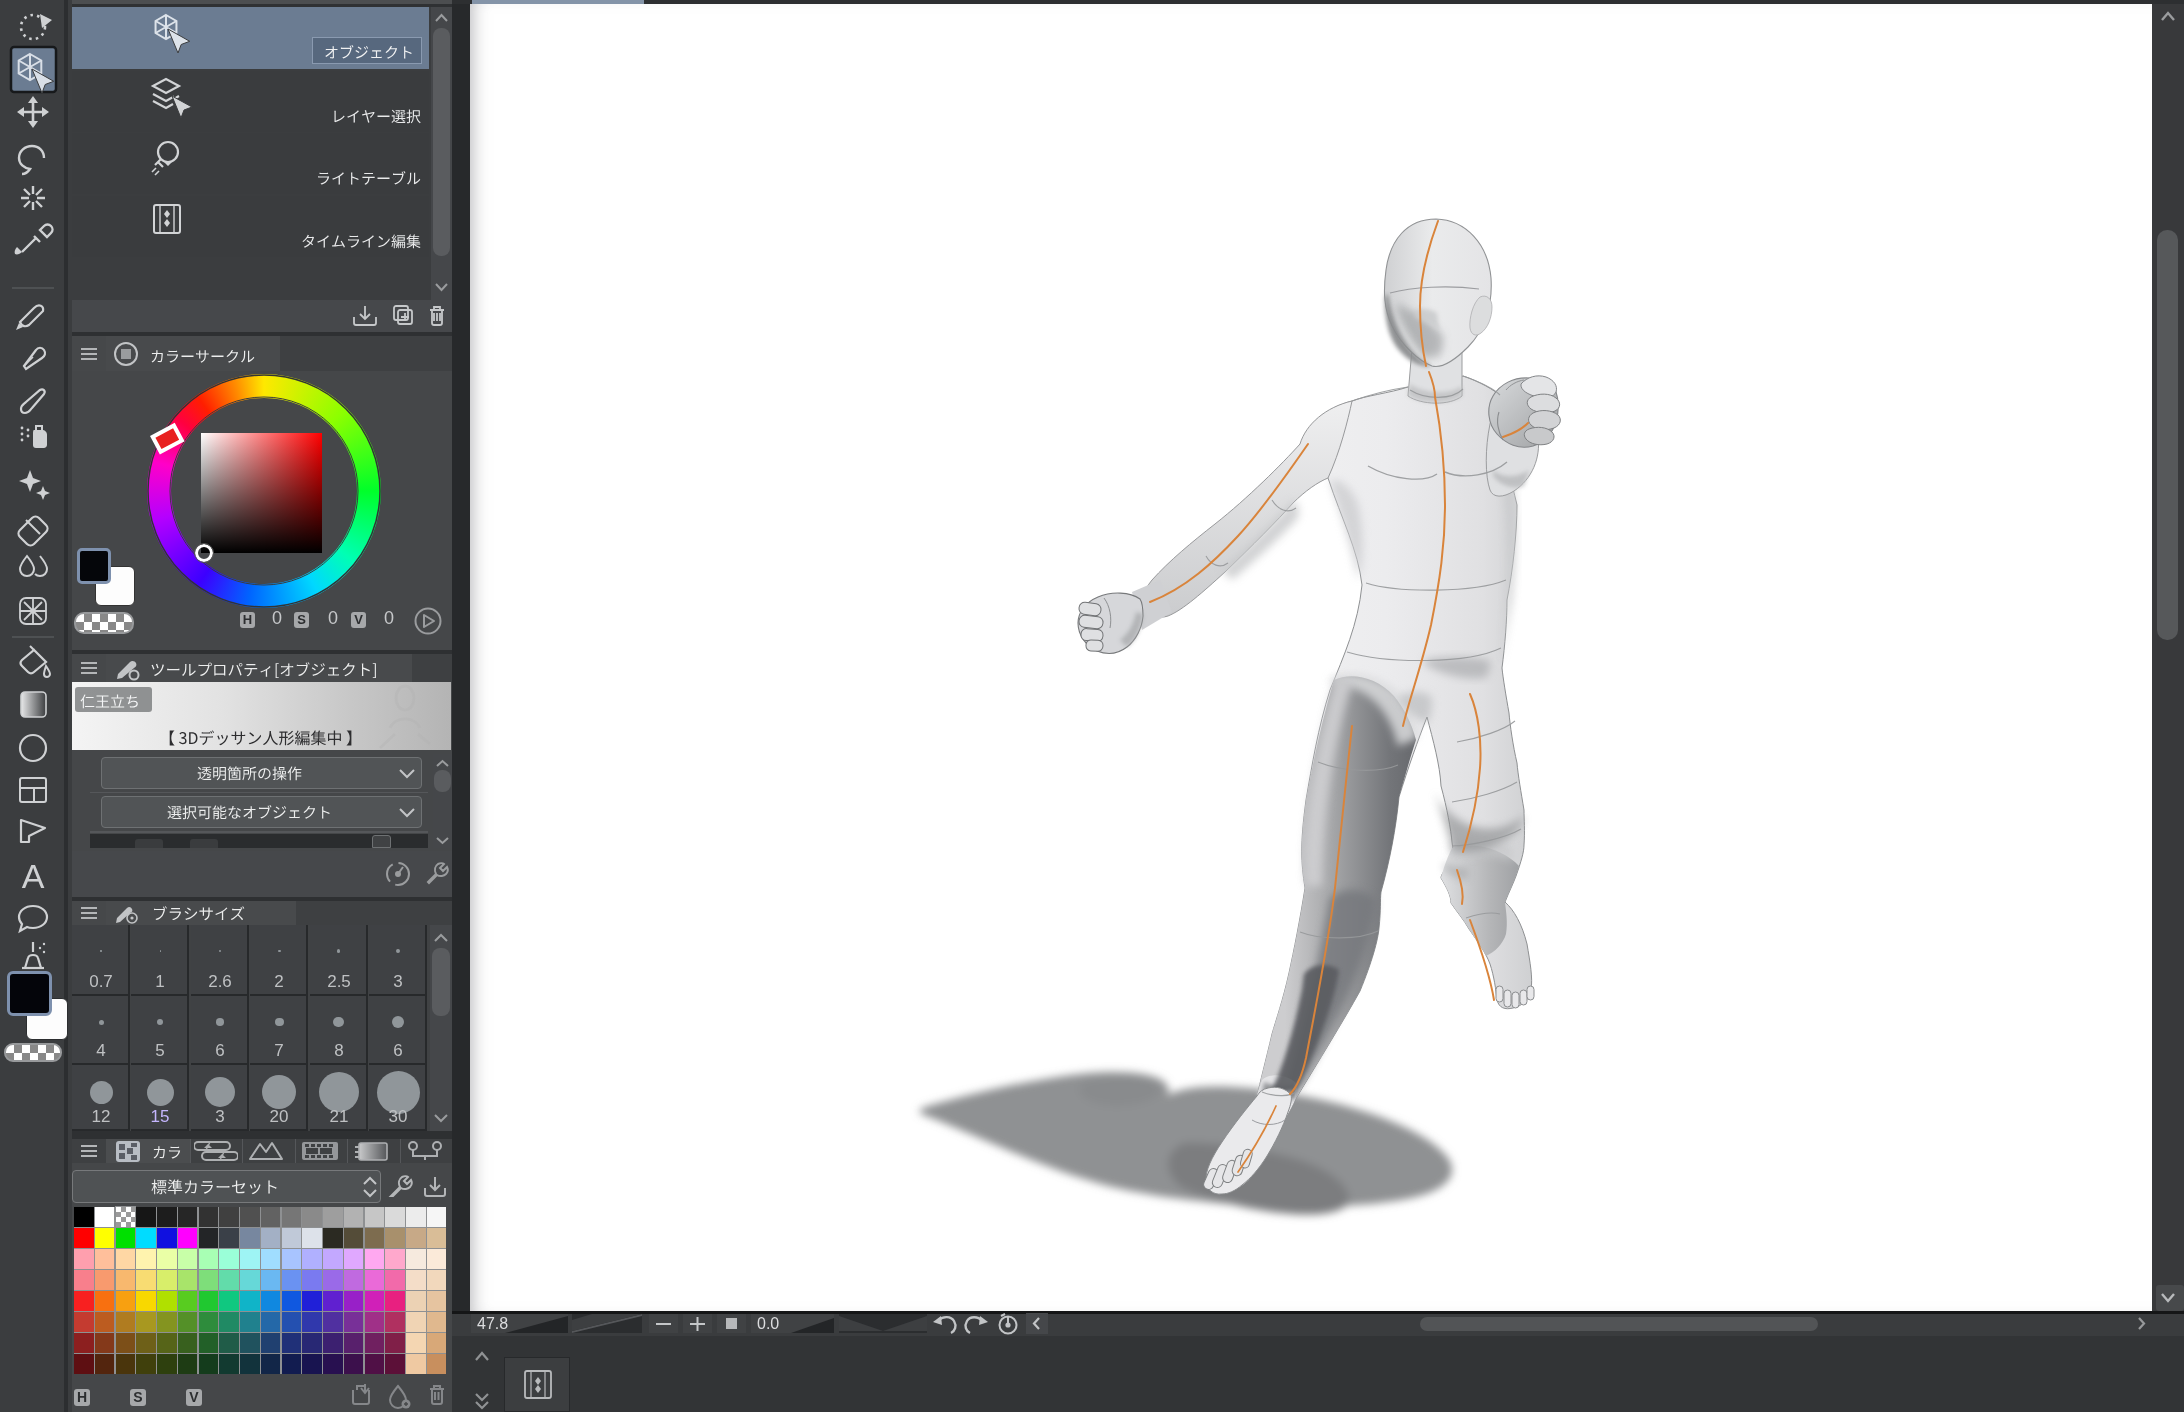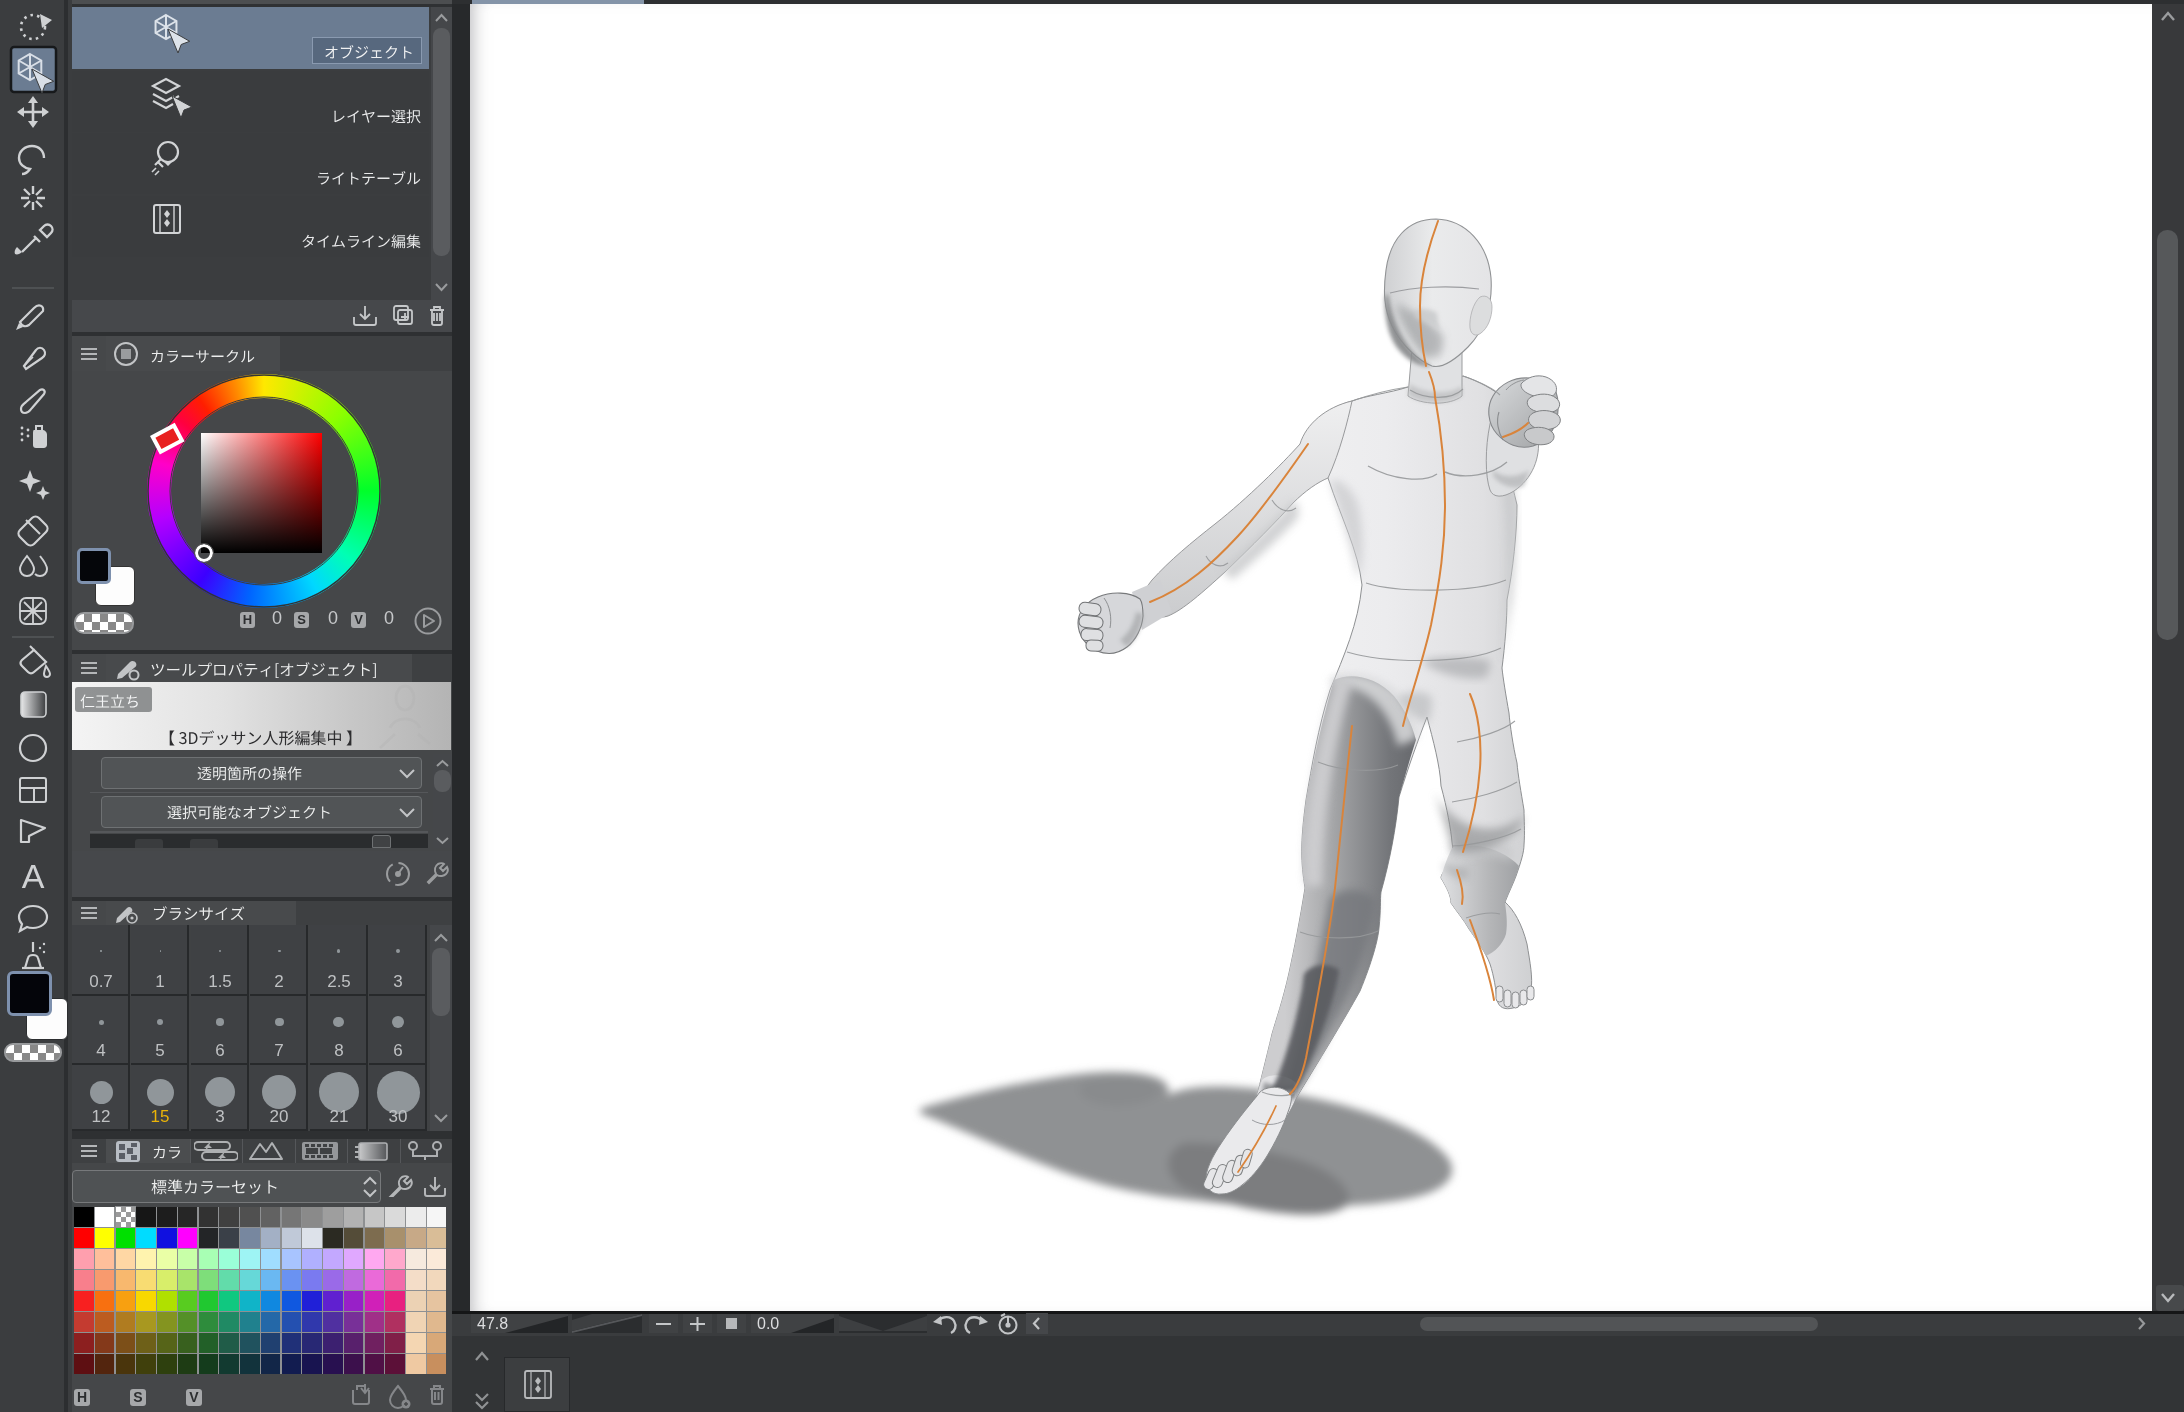--- a/index.html
+++ b/index.html
@@ -552,21 +552,21 @@
       <path d="M15.7 4.2 14.8 4.6C15.3 5.1 15.8 6 16.1 6.6L17 6.3C16.6 5.7 16.1 4.7 15.7 4.2ZM15.1 7.4 14.4 6.9 14.9 6.7C14.6 6.1 14.1 5.1 13.7 4.6L12.9 5C13.2 5.5 13.7 6.2 14 6.8C13.7 6.9 13.5 6.9 13.3 6.9C12.6 6.9 6.4 6.9 5.6 6.9C5.1 6.9 4.4 6.8 4 6.8V8.2C4.4 8.1 4.9 8.1 5.5 8.1C6.4 8.1 12.6 8.1 13.5 8.1C13.3 9.6 12.6 11.7 11.5 13.2C10.2 14.8 8.4 16.1 5.4 16.9L6.5 18C9.3 17.2 11.1 15.7 12.6 13.9C13.8 12.3 14.5 9.8 14.9 8.2C14.9 7.9 15 7.6 15.1 7.4Z M21.1 6V7.2C21.5 7.2 22 7.2 22.5 7.2C23.3 7.2 27.7 7.2 28.6 7.2C29.1 7.2 29.6 7.2 30 7.2V6C29.6 6 29.1 6 28.6 6C27.7 6 23.3 6 22.5 6C22 6 21.5 6 21.1 6ZM31.1 10 30.2 9.5C30.1 9.6 29.7 9.6 29.4 9.6C28.6 9.6 22 9.6 21.2 9.6C20.8 9.6 20.3 9.6 19.7 9.5V10.8C20.2 10.8 20.8 10.8 21.2 10.8C22.1 10.8 28.7 10.8 29.4 10.8C29.2 11.9 28.5 13.2 27.6 14.2C26.3 15.6 24.3 16.6 22.1 17L23.1 18.1C25.1 17.6 27 16.7 28.6 14.9C29.8 13.6 30.5 12 30.9 10.5C30.9 10.4 31 10.2 31.1 10Z M37.7 5.6 37 6.6C37.9 7.2 39.6 8.3 40.3 8.8L41 7.8C40.4 7.3 38.6 6.1 37.7 5.6ZM35.3 16.7 36.1 17.9C37.5 17.6 39.6 16.9 41.2 16C43.7 14.6 45.8 12.6 47.2 10.5L46.4 9.2C45.2 11.4 43.1 13.4 40.5 14.9C39 15.8 37 16.4 35.3 16.7ZM35.3 9.1 34.6 10.1C35.6 10.6 37.3 11.7 38 12.3L38.7 11.2C38.1 10.7 36.2 9.6 35.3 9.1Z M49.5 8.5V9.9C49.7 9.9 50.4 9.8 51.1 9.8H52.8V12.3C52.8 12.9 52.7 13.6 52.7 13.7H54.1C54 13.6 54 12.9 54 12.3V9.8H58.4V10.5C58.4 14.8 57 16.2 54.2 17.2L55.2 18.2C58.8 16.6 59.7 14.5 59.7 10.4V9.8H61.4C62 9.8 62.6 9.9 62.8 9.9V8.6C62.6 8.6 62 8.6 61.4 8.6H59.7V6.7C59.7 6.1 59.7 5.6 59.7 5.4H58.3C58.4 5.6 58.4 6.1 58.4 6.7V8.6H54V6.7C54 6.1 54.1 5.7 54.1 5.5H52.7C52.7 5.9 52.8 6.3 52.8 6.7V8.6H51.1C50.4 8.6 49.7 8.6 49.5 8.5Z M65.3 11.9 66 13.1C68.1 12.4 70.2 11.5 71.9 10.6V16.3C71.9 16.9 71.8 17.7 71.8 18H73.3C73.2 17.7 73.2 16.9 73.2 16.3V9.8C74.8 8.7 76.2 7.5 77.4 6.3L76.3 5.4C75.3 6.7 73.7 8 72.1 9C70.4 10.1 68 11.2 65.3 11.9Z M91.2 4.9 90.4 5.2C90.8 5.8 91.3 6.8 91.7 7.4L92.5 7C92.2 6.4 91.6 5.5 91.2 4.9ZM93 4.3 92.2 4.7C92.6 5.3 93.1 6.2 93.5 6.8L94.3 6.4C94 5.9 93.4 4.9 93 4.3ZM91.6 7.4 90.8 6.8C90.6 6.9 90.1 6.9 89.6 6.9C89.1 6.9 84.3 6.9 83.7 6.9C83.2 6.9 82.3 6.9 82.1 6.8V8.2C82.3 8.2 83.1 8.2 83.7 8.2C84.2 8.2 89.1 8.2 89.7 8.2C89.3 9.4 88.2 11.3 87.1 12.5C85.5 14.3 83.2 16.1 80.7 17.1L81.7 18.1C84 17.1 86.1 15.4 87.8 13.6C89.4 15 91 16.8 92 18.2L93.1 17.3C92.1 16 90.2 14 88.6 12.6C89.7 11.2 90.7 9.4 91.2 8.1C91.3 7.9 91.5 7.5 91.6 7.4Z" fill="#eceded"></path>
     </svg>
     <div class="abs" style="left:72px;top:925px;width:58px;height:71px;background:#3f4144;border-right:2px solid #27292b;border-bottom:2px solid #27292b"></div>
     <div class="abs" style="left:100.3px;top:950.3px;width:1.4px;height:1.4px;border-radius:50%;background:#90969a"></div>
     <div class="abs" style="left:72px;top:972px;width:58px;text-align:center;font-size:17px;color:#bfc1c3">0.7</div>
     <div class="abs" style="left:131px;top:925px;width:58px;height:71px;background:#3f4144;border-right:2px solid #27292b;border-bottom:2px solid #27292b"></div>
     <div class="abs" style="left:159.5px;top:950.1px;width:1.8px;height:1.8px;border-radius:50%;background:#90969a"></div>
     <div class="abs" style="left:131px;top:972px;width:58px;text-align:center;font-size:17px;color:#bfc1c3">1</div>
     <div class="abs" style="left:191px;top:925px;width:58px;height:71px;background:#3f4144;border-right:2px solid #27292b;border-bottom:2px solid #27292b"></div>
     <div class="abs" style="left:218.7px;top:949.9px;width:2.2px;height:2.2px;border-radius:50%;background:#90969a"></div>
-    <div class="abs" style="left:191px;top:972px;width:58px;text-align:center;font-size:17px;color:#bfc1c3">1.5</div>
+    <div class="abs" style="left:191px;top:972px;width:58px;text-align:center;font-size:17px;color:#bfc1c3">2.6</div>
     <div class="abs" style="left:250px;top:925px;width:58px;height:71px;background:#3f4144;border-right:2px solid #27292b;border-bottom:2px solid #27292b"></div>
     <div class="abs" style="left:277.8px;top:949.6px;width:2.8px;height:2.8px;border-radius:50%;background:#90969a"></div>
     <div class="abs" style="left:250px;top:972px;width:58px;text-align:center;font-size:17px;color:#bfc1c3">2</div>
     <div class="abs" style="left:310px;top:925px;width:58px;height:71px;background:#3f4144;border-right:2px solid #27292b;border-bottom:2px solid #27292b"></div>
     <div class="abs" style="left:337.0px;top:949.4px;width:3.2px;height:3.2px;border-radius:50%;background:#90969a"></div>
     <div class="abs" style="left:310px;top:972px;width:58px;text-align:center;font-size:17px;color:#bfc1c3">2.5</div>
     <div class="abs" style="left:369px;top:925px;width:58px;height:71px;background:#3f4144;border-right:2px solid #27292b;border-bottom:2px solid #27292b"></div>
     <div class="abs" style="left:396.1px;top:949.1px;width:3.8px;height:3.8px;border-radius:50%;background:#90969a"></div>
     <div class="abs" style="left:369px;top:972px;width:58px;text-align:center;font-size:17px;color:#bfc1c3">3</div>
     <div class="abs" style="left:72px;top:996px;width:58px;height:69px;background:#3f4144;border-right:2px solid #27292b;border-bottom:2px solid #27292b"></div>
@@ -585,21 +585,21 @@
     <div class="abs" style="left:333.4px;top:1016.8px;width:10.5px;height:10.5px;border-radius:50%;background:#90969a"></div>
     <div class="abs" style="left:310px;top:1041px;width:58px;text-align:center;font-size:17px;color:#bfc1c3">8</div>
     <div class="abs" style="left:369px;top:996px;width:58px;height:69px;background:#3f4144;border-right:2px solid #27292b;border-bottom:2px solid #27292b"></div>
     <div class="abs" style="left:391.8px;top:1015.8px;width:12.5px;height:12.5px;border-radius:50%;background:#90969a"></div>
     <div class="abs" style="left:369px;top:1041px;width:58px;text-align:center;font-size:17px;color:#bfc1c3">6</div>
     <div class="abs" style="left:72px;top:1065px;width:58px;height:66px;background:#3f4144;border-right:2px solid #27292b;border-bottom:2px solid #27292b"></div>
     <div class="abs" style="left:89.5px;top:1080.5px;width:23.0px;height:23.0px;border-radius:50%;background:#90969a"></div>
     <div class="abs" style="left:72px;top:1107px;width:58px;text-align:center;font-size:17px;color:#bfc1c3">12</div>
     <div class="abs" style="left:131px;top:1065px;width:58px;height:66px;background:#3f4144;border-right:2px solid #27292b;border-bottom:2px solid #27292b"></div>
     <div class="abs" style="left:146.9px;top:1078.5px;width:27.0px;height:27.0px;border-radius:50%;background:#90969a"></div>
-    <div class="abs" style="left:131px;top:1107px;width:58px;text-align:center;font-size:17px;color:#eab308">15</div>
+    <div class="abs" style="left:131px;top:1107px;width:58px;text-align:center;font-size:17px;color:#c4b5fd">15</div>
     <div class="abs" style="left:191px;top:1065px;width:58px;height:66px;background:#3f4144;border-right:2px solid #27292b;border-bottom:2px solid #27292b"></div>
     <div class="abs" style="left:204.8px;top:1077.0px;width:30.0px;height:30.0px;border-radius:50%;background:#90969a"></div>
     <div class="abs" style="left:191px;top:1107px;width:58px;text-align:center;font-size:17px;color:#bfc1c3">3</div>
     <div class="abs" style="left:250px;top:1065px;width:58px;height:66px;background:#3f4144;border-right:2px solid #27292b;border-bottom:2px solid #27292b"></div>
     <div class="abs" style="left:262.2px;top:1075.0px;width:34.0px;height:34.0px;border-radius:50%;background:#90969a"></div>
     <div class="abs" style="left:250px;top:1107px;width:58px;text-align:center;font-size:17px;color:#bfc1c3">20</div>
     <div class="abs" style="left:310px;top:1065px;width:58px;height:66px;background:#3f4144;border-right:2px solid #27292b;border-bottom:2px solid #27292b"></div>
     <div class="abs" style="left:318.6px;top:1072.0px;width:40.0px;height:40.0px;border-radius:50%;background:#90969a"></div>
     <div class="abs" style="left:310px;top:1107px;width:58px;text-align:center;font-size:17px;color:#bfc1c3">21</div>
     <div class="abs" style="left:369px;top:1065px;width:58px;height:66px;background:#3f4144;border-right:2px solid #27292b;border-bottom:2px solid #27292b"></div>

